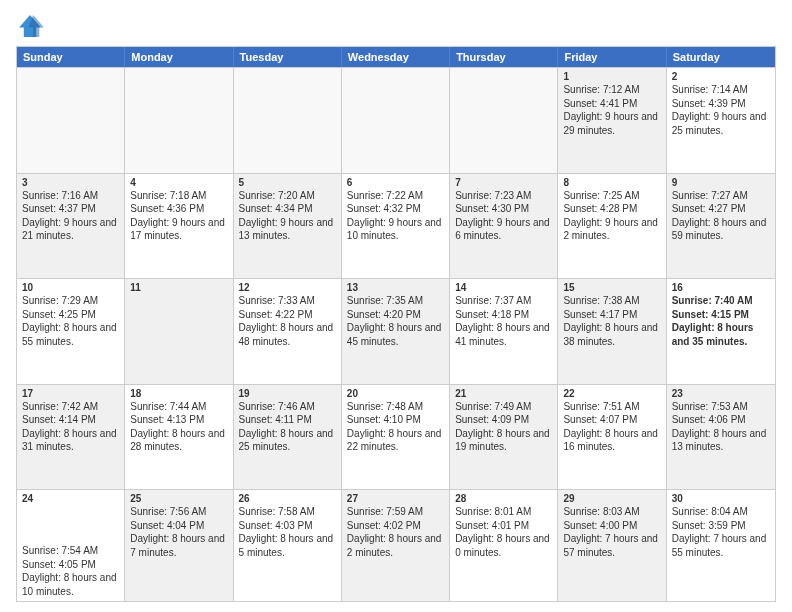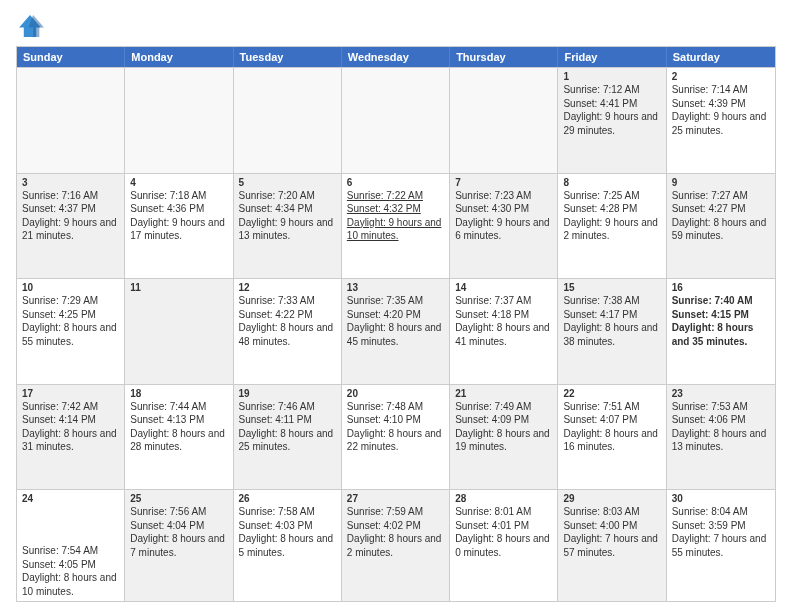--- a/index.html
+++ b/index.html
@@ -171,21 +171,21 @@
 Daylight: 9 hours and 17 minutes.</div>
           </div>
           <div class="cal-cell shaded">
             <span class="day-num">5</span>
             <div class="cell-info" style="white-space: pre-line;">Sunrise: 7:20 AM
 Sunset: 4:34 PM
 Daylight: 9 hours and 13 minutes.</div>
           </div>
           <div class="cal-cell">
             <span class="day-num">6</span>
-            <div class="cell-info" style="white-space: pre-line; text-decoration: underline;">Sunrise: 7:22 AM
+            <div class="cell-info" style="white-space: pre-line;">Sunrise: 7:22 AM
 Sunset: 4:32 PM
 Daylight: 9 hours and 10 minutes.</div>
           </div>
           <div class="cal-cell shaded">
             <span class="day-num">7</span>
             <div class="cell-info" style="white-space: pre-line;">Sunrise: 7:23 AM
 Sunset: 4:30 PM
 Daylight: 9 hours and 6 minutes.</div>
           </div>
           <div class="cal-cell">

